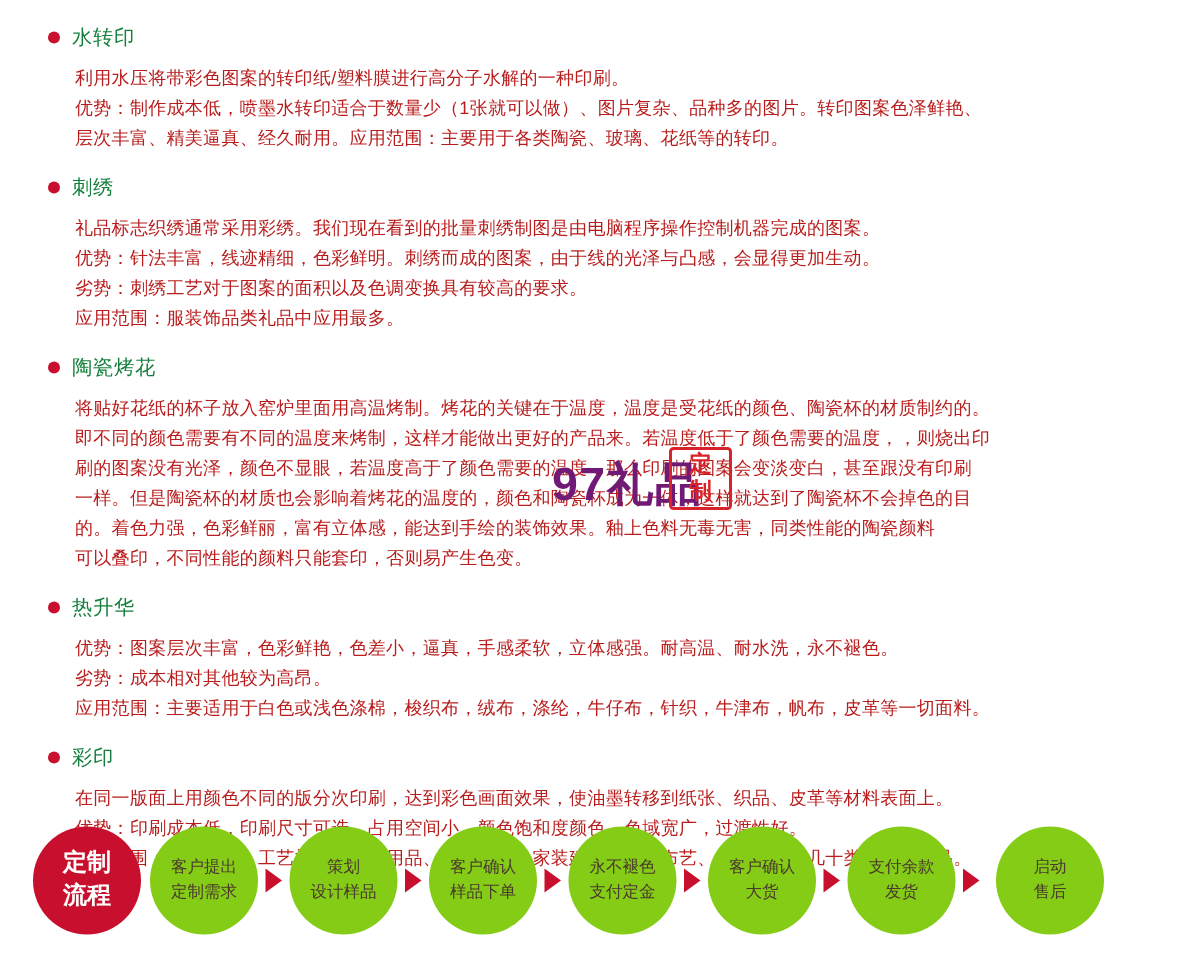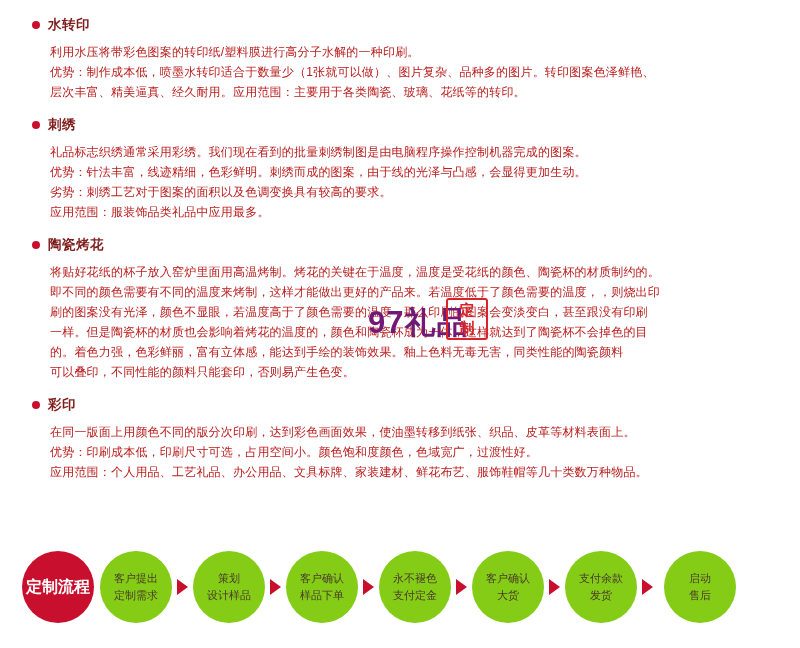--- a/index.html
+++ b/index.html
@@ -24,23 +24,23 @@
   }
   .bullet {
     width: 8px; height: 8px;
     border-radius: 50%;
     background: #c8102e;
     display: inline-block;
     flex: 0 0 auto;
     margin-left: 4px;
   }
   .sec-title {
-    color: #7f1d1d;
+    color: #15803d;
     font-size: 13.5px;
-    font-weight: bold;
+    font-weight: normal;
     letter-spacing: 0.5px;
   }
   .body-lines {
     padding-left: 22px;
   }
   .line {
     color: #b91c1c;
     font-size: 12px;
     line-height: 20px;
     letter-spacing: 0.2px;
@@ -90,21 +90,21 @@
     padding-left: 22px;
   }
   .flow-badge {
     width: 72px; height: 72px;
     border-radius: 50%;
     background: #c8102e;
     color: #fff;
     font-size: 16px;
     font-weight: bold;
     display: flex;
-    flex-direction: row;
+    flex-direction: column;
     align-items: center;
     justify-content: center;
     line-height: 22px;
     flex: 0 0 auto;
   }
   .flow-node {
     width: 72px; height: 72px;
     border-radius: 50%;
     background: #84cc16;
     color: #4a3a2c;
@@ -165,20 +165,31 @@
     <div class="body-lines">
       <div class="line">将贴好花纸的杯子放入窑炉里面用高温烤制。烤花的关键在于温度，温度是受花纸的颜色、陶瓷杯的材质制约的。</div>
       <div class="line">即不同的颜色需要有不同的温度来烤制，这样才能做出更好的产品来。若温度低于了颜色需要的温度，，则烧出印</div>
       <div class="line">刷的图案没有光泽，颜色不显眼，若温度高于了颜色需要的温度，那么印刷的图案会变淡变白，甚至跟没有印刷</div>
       <div class="line">一样。但是陶瓷杯的材质也会影响着烤花的温度的，颜色和陶瓷杯成为一体，这样就达到了陶瓷杯不会掉色的目</div>
       <div class="line">的。着色力强，色彩鲜丽，富有立体感，能达到手绘的装饰效果。釉上色料无毒无害，同类性能的陶瓷颜料</div>
       <div class="line">可以叠印，不同性能的颜料只能套印，否则易产生色变。</div>
     </div>
   </div>
 
+  <div class="section blk">
+    <div class="sec-head">
+      <span class="bullet"></span>
+      <span class="sec-title">热升华</span>
+    </div>
+    <div class="body-lines">
+      <div class="line">优势：图案层次丰富，色彩鲜艳，色差小，逼真，手感柔软，立体感强。耐高温、耐水洗，永不褪色。</div>
+      <div class="line">劣势：成本相对其他较为高昂。</div>
+      <div class="line">应用范围：主要适用于白色或浅色涤棉，梭织布，绒布，涤纶，牛仔布，针织，牛津布，帆布，皮革等一切面料。</div>
+    </div>
+  </div>
 
   <div class="section blk">
     <div class="sec-head">
       <span class="bullet"></span>
       <span class="sec-title">彩印</span>
     </div>
     <div class="body-lines">
       <div class="line">在同一版面上用颜色不同的版分次印刷，达到彩色画面效果，使油墨转移到纸张、织品、皮革等材料表面上。</div>
       <div class="line">优势：印刷成本低，印刷尺寸可选，占用空间小。颜色饱和度颜色，色域宽广，过渡性好。</div>
       <div class="line">应用范围：个人用品、工艺礼品、办公用品、文具标牌、家装建材、鲜花布艺、服饰鞋帽等几十类数万种物品。</div>

